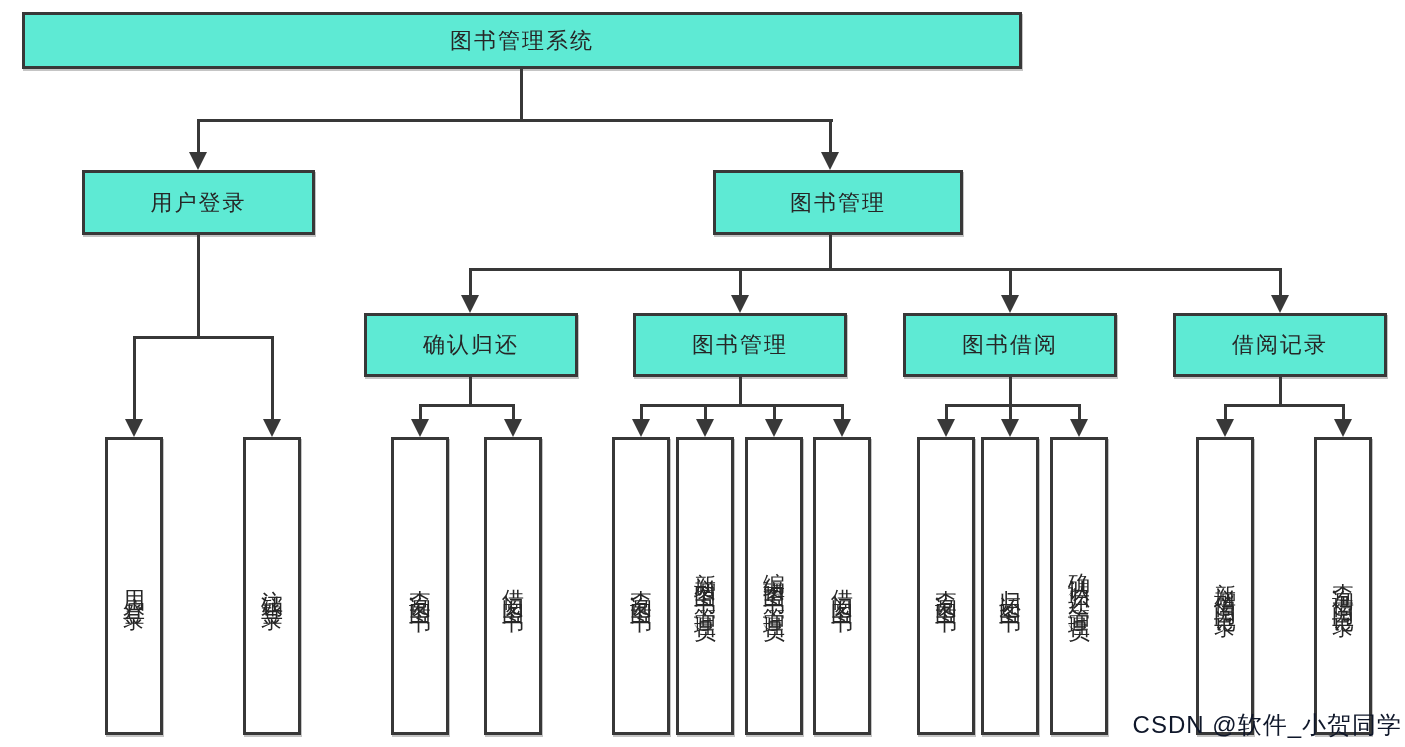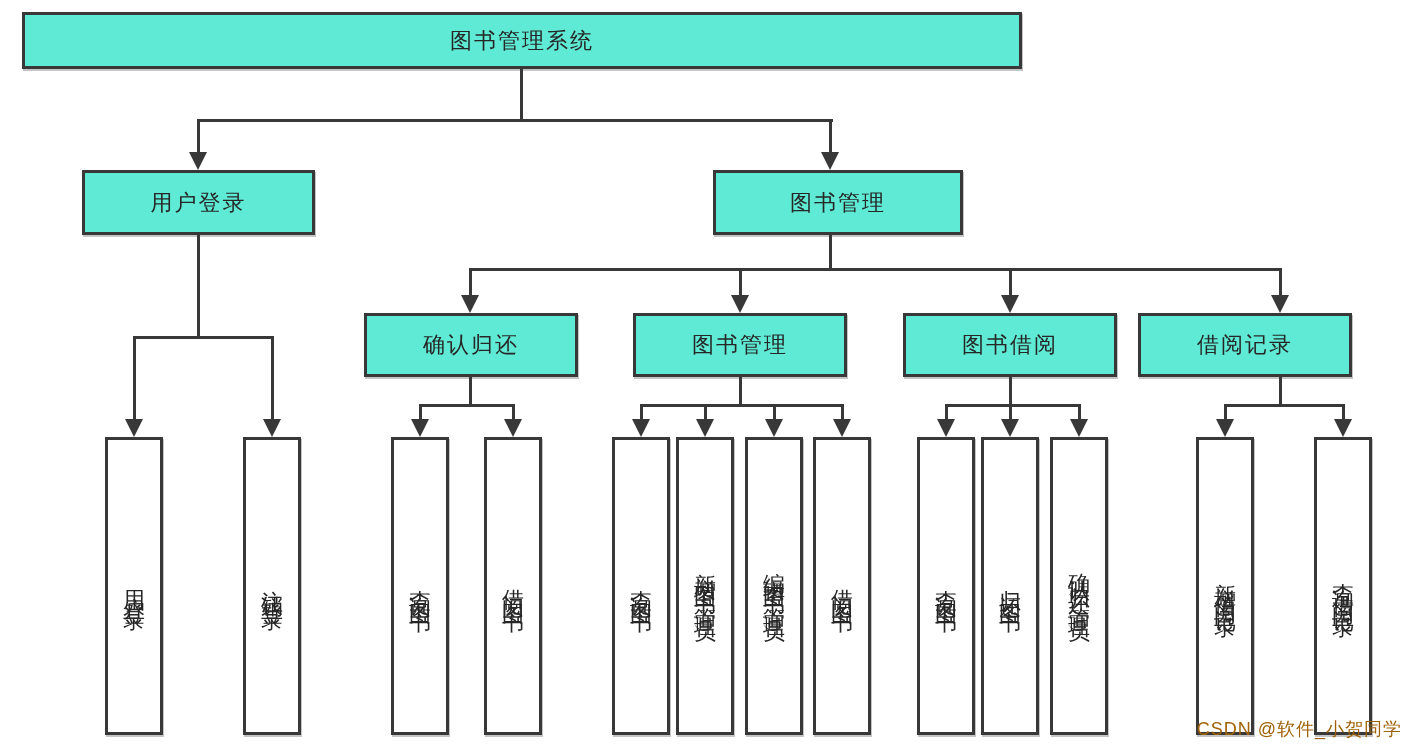--- a/index.html
+++ b/index.html
@@ -60,22 +60,22 @@
   .ar{
     position:absolute;width:0;height:0;
     border-left:9px solid transparent;
     border-right:9px solid transparent;
     border-top:18px solid var(--line);
   }
   
   .watermark{
     position:absolute;
     right:3px;bottom:6px;
-    font-size:18px;
-    color:#a16207;
+    font-size:24px;
+    color:#0f172a;
     letter-spacing:1px;
     z-index:10;
     white-space:nowrap;
   }
 </style>
 </head>
 <body>
 
 <div id="canvas">
 
@@ -117,21 +117,21 @@
 
   <div class="node" style="left:364px;top:313px;width:214px;height:64px;">
     <span>确认归还</span>
   </div>
   <div class="node" style="left:633px;top:313px;width:214px;height:64px;">
     <span>图书管理</span>
   </div>
   <div class="node" style="left:903px;top:313px;width:214px;height:64px;">
     <span>图书借阅</span>
   </div>
-  <div class="node" style="left:1138px;top:313px;width:214px;height:64px;">
+  <div class="node" style="left:1173px;top:313px;width:214px;height:64px;">
     <span>借阅记录</span>
   </div>
 
   <div class="v" style="left:469px;top:377px;height:29px;"></div>
   <div class="v" style="left:739px;top:377px;height:29px;"></div>
   <div class="v" style="left:1009px;top:377px;height:29px;"></div>
   <div class="v" style="left:1279px;top:377px;height:29px;"></div>
 
   <div class="h" style="left:419px;top:404px;width:96px;"></div>
   <div class="h" style="left:640px;top:404px;width:204px;"></div>

